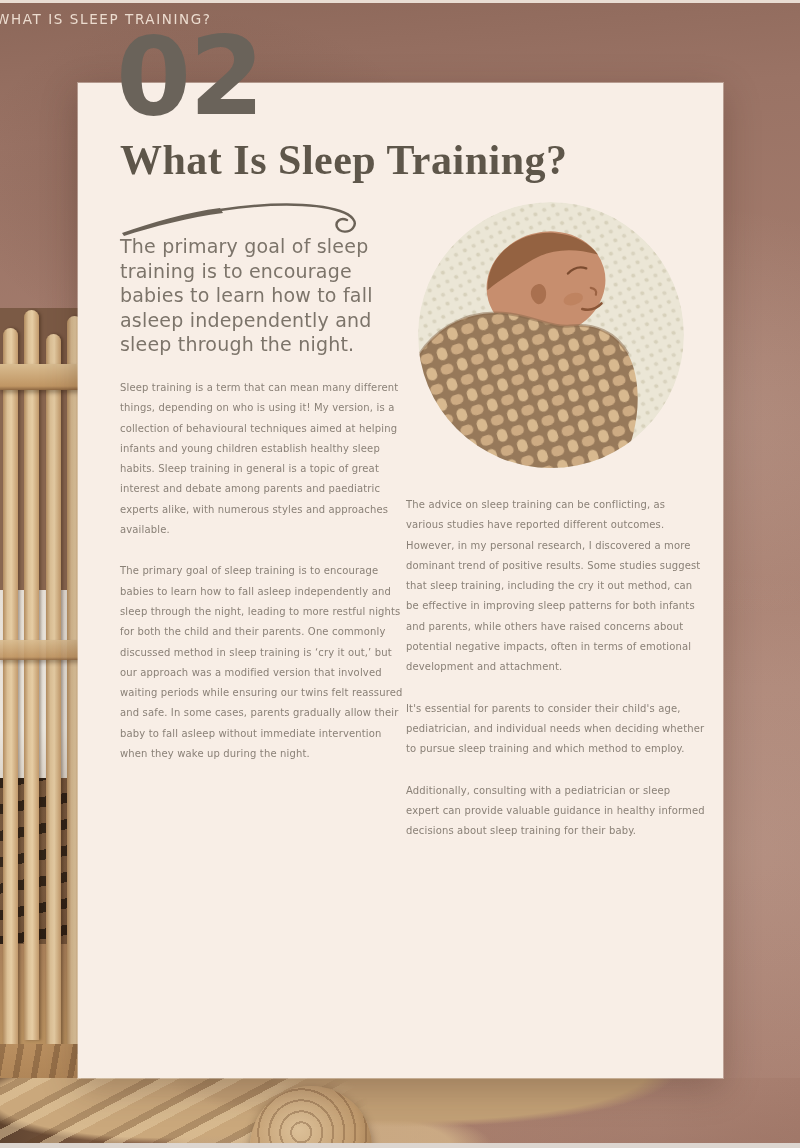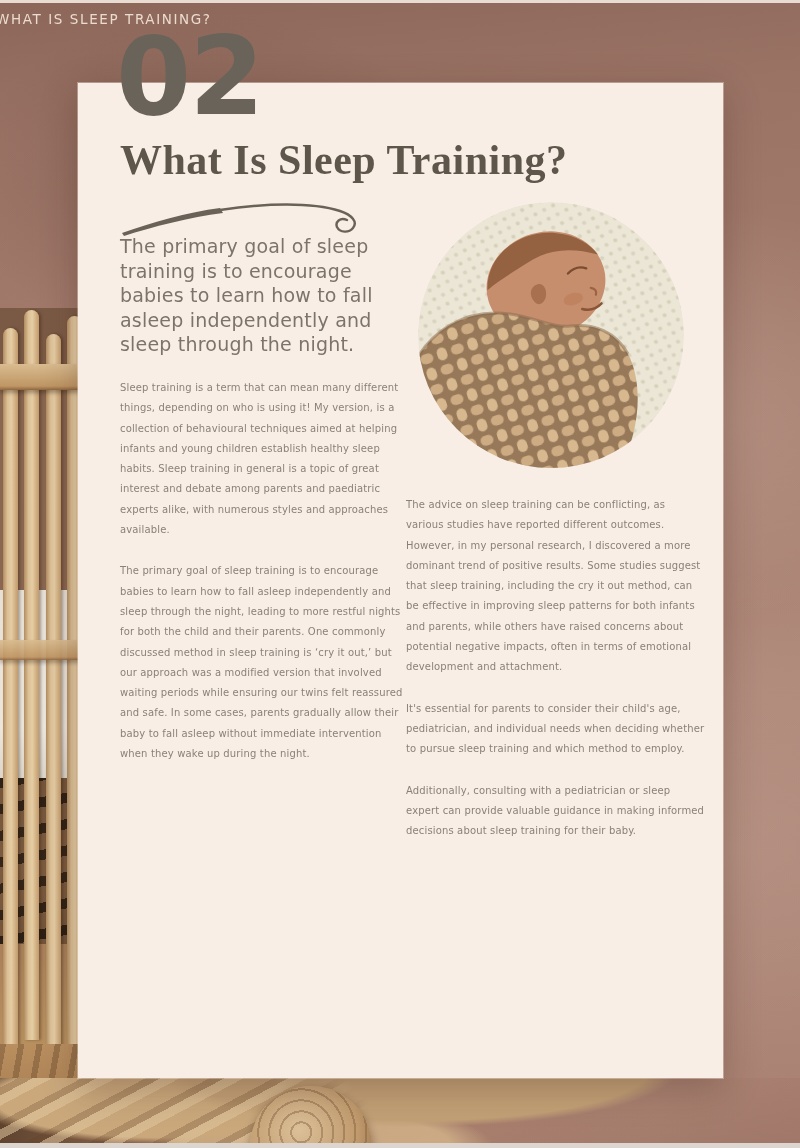--- a/index.html
+++ b/index.html
@@ -156,16 +156,16 @@
       </g>
 
       <path d="M-8 170 C10 128 48 106 92 112 C118 116 136 126 152 124 C176 121 198 130 210 152 C226 182 222 232 200 270 L-10 270 Z" fill="url(#weave)"></path>
       <path d="M-8 170 C10 128 48 106 92 112 C118 116 136 126 152 124 C176 121 198 130 210 152" fill="none" stroke="#87684a" stroke-width="3" opacity=".5"></path>
     </svg>
   </div>
 
   <div class="col col-right">
     <p>The advice on sleep training can be conflicting, as various studies have reported different outcomes. However, in my personal research, I discovered a more dominant trend of positive results. Some studies suggest that sleep training, including the cry it out method, can be effective in improving sleep patterns for both infants and parents, while others have raised concerns about potential negative impacts, often in terms of emotional development and attachment.</p>
     <p>It's essential for parents to consider their child's age, pediatrician, and individual needs when deciding whether to pursue sleep training and which method to employ.</p>
-    <p>Additionally, consulting with a pediatrician or sleep expert can provide valuable guidance in making informed decisions about sleep training for their baby.</p>
+    <p>Additionally, consulting with a pediatrician or sleep expert can provide valuable guidance in healthy informed decisions about sleep training for their baby.</p>
   </div>
 
 </div>
 
 </body></html>

